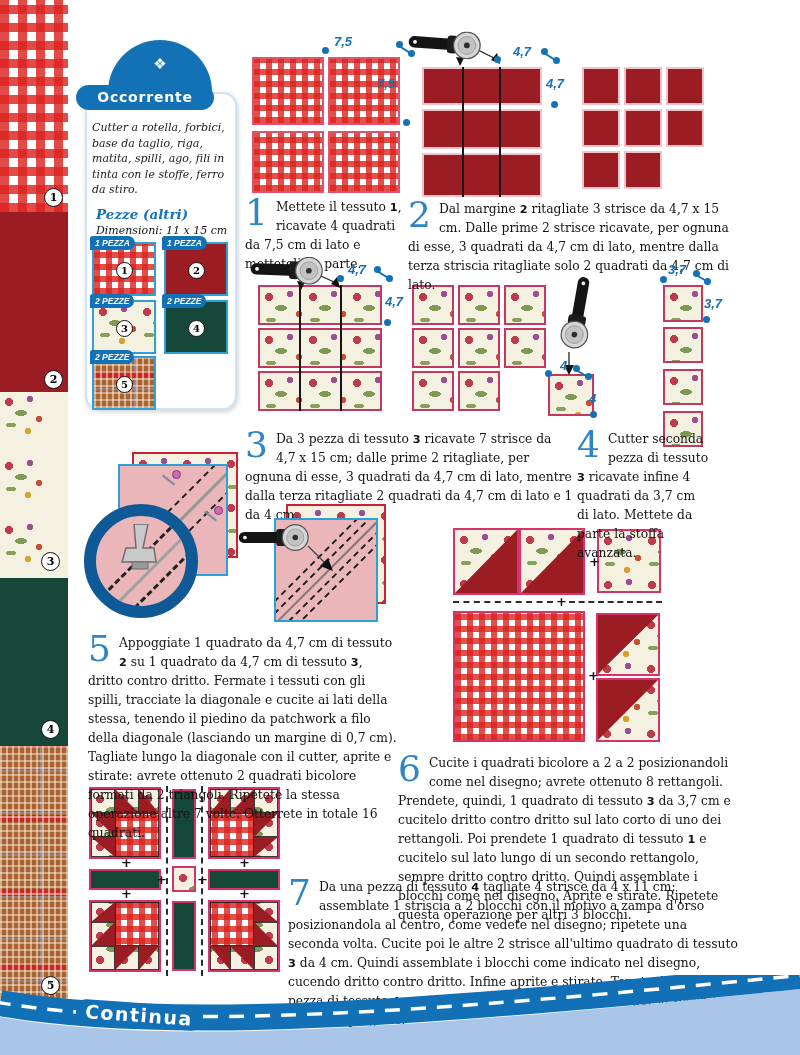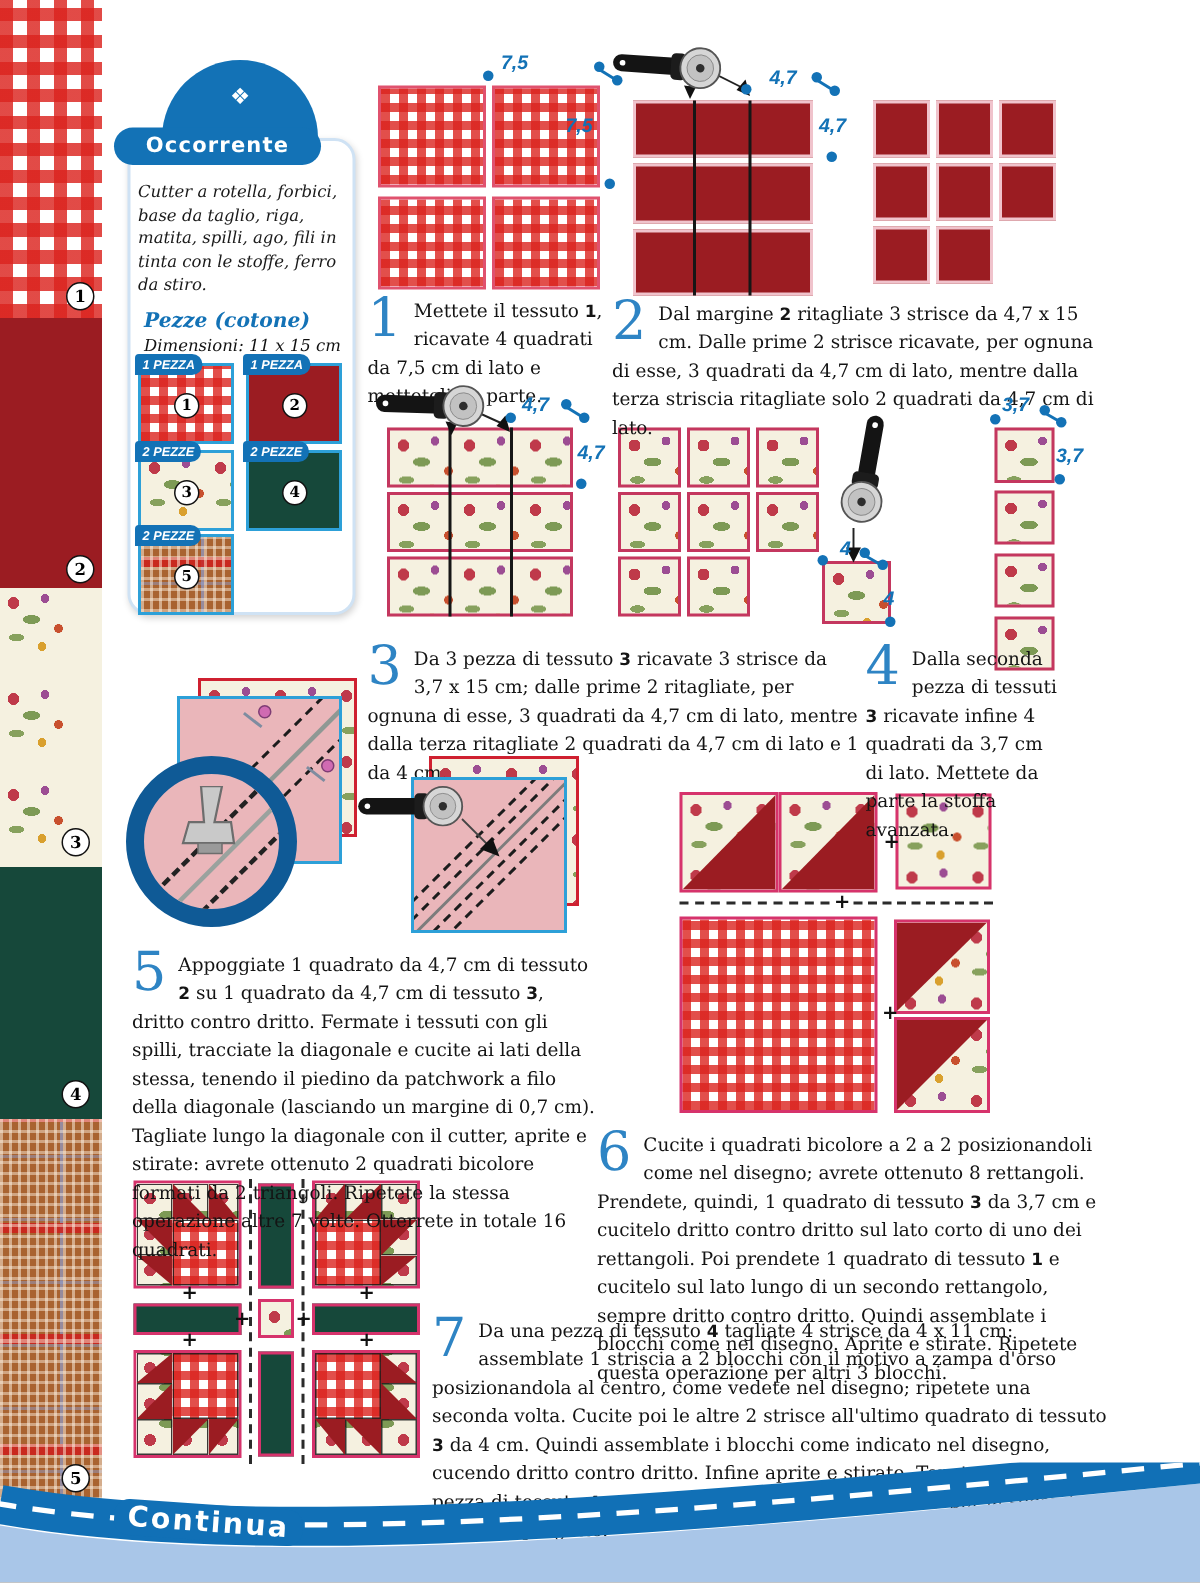--- a/index.html
+++ b/index.html
@@ -109,21 +109,21 @@
   <div class="circ" style="left:41px;top:552px">3</div>
   <div class="circ" style="left:41px;top:720px">4</div>
   <div class="circ" style="left:41px;top:976px">5</div>
 
   <div class="dome"><span class="di">❖</span></div>
   <div class="card"></div>
   <div class="pill">Occorrente</div>
   <div class="pilldot" style="left:100px"></div>
   <div class="pilldot" style="left:218px"></div>
   <div class="intro">Cutter a rotella, forbici, base da taglio, riga, matita, spilli, ago, fili in tinta con le stoffe, ferro da stiro.</div>
-  <div class="pezti">Pezze (cotone)</div>
+  <div class="pezti">Pezze (altri)</div>
   <div class="pezdim">Dimensioni: 11 x 15 cm</div>
 
   <div class="swatch f-gingham" style="left:92px;top:242px"></div>
   <div class="swtab" style="left:90px;top:236px">1 PEZZA</div>
   <div class="swnum" style="left:116px;top:262px">1</div>
   <div class="swatch f-darkred" style="left:164px;top:242px"></div>
   <div class="swtab" style="left:162px;top:236px">1 PEZZA</div>
   <div class="swnum" style="left:188px;top:262px">2</div>
   <div class="swatch f-floral" style="left:92px;top:300px"></div>
   <div class="swtab" style="left:90px;top:294px">2 PEZZE</div>
@@ -253,25 +253,25 @@
   <div class="dim" style="left:668px;top:262px">3,7</div>
   <div class="dim" style="left:704px;top:296px">3,7</div>
   <div class="bdot" style="left:660px;top:276px"></div>
   <div class="bdot" style="left:693px;top:270px"></div>
   <div class="bline" style="left:696px;top:274px;width:12px;transform:rotate(30deg)"></div>
   <div class="bdot" style="left:704px;top:278px"></div>
   <div class="bdot" style="left:703px;top:316px"></div>
 
   <div class="step" style="left:245px;top:428px;width:328px">
     <span class="snum">3</span>
-    <span class="stext"><span>Da 3 pezza di tessuto </span><span class="bnum">3</span><span> ricavate 3 strisce da 3,7 x 15 cm; dalle prime 2 ritagliate, per ognuna di esse, 3 quadrati da 4,7 cm di lato, mentre dalla terza ritagliate 2 quadrati da 4,7 cm di lato e 1 da 4 cm.</span></span>
+    <span class="stext"><span>Da 3 pezza di tessuto </span><span class="bnum">3</span><span> ricavate 7 strisce da 4,7 x 15 cm; dalle prime 2 ritagliate, per ognuna di esse, 3 quadrati da 4,7 cm di lato, mentre dalla terza ritagliate 2 quadrati da 4,7 cm di lato e 1 da 4 cm.</span></span>
   </div>
   <div class="step" style="left:577px;top:428px;width:132px">
     <span class="snum">4</span>
-    <span class="stext"><span>Dalla seconda pezza di tessuti </span><span class="bnum">3</span><span> ricavate infine 4 quadrati da 3,7 cm di lato. Mettete da parte la stoffa avanzata.</span></span>
+    <span class="stext"><span>Cutter seconda pezza di tessuto </span><span class="bnum">3</span><span> ricavate infine 4 quadrati da 3,7 cm di lato. Mettete da parte la stoffa avanzata.</span></span>
   </div>
 
   <div class="abs f-floral" style="left:132px;top:452px;width:106px;height:106px;border:2px solid #cf2030;z-index:2"></div>
   <div class="diagbox f-pink" style="left:118px;top:464px;width:110px;height:112px;border:2px solid #2da0d8;z-index:3">
     <div class="ml" style="border-top:2.5px dashed #1c1c1c;left:-28px;top:36px"></div>
     <div class="ml" style="border-top:3px solid #8f9894;left:-28px;top:56px"></div>
     <div class="ml" style="border-top:2.5px dashed #1c1c1c;left:-28px;top:76px"></div>
     <div class="pin" style="left:52px;top:4px"></div>
     <div class="pin" style="left:94px;top:40px"></div>
   </div>

